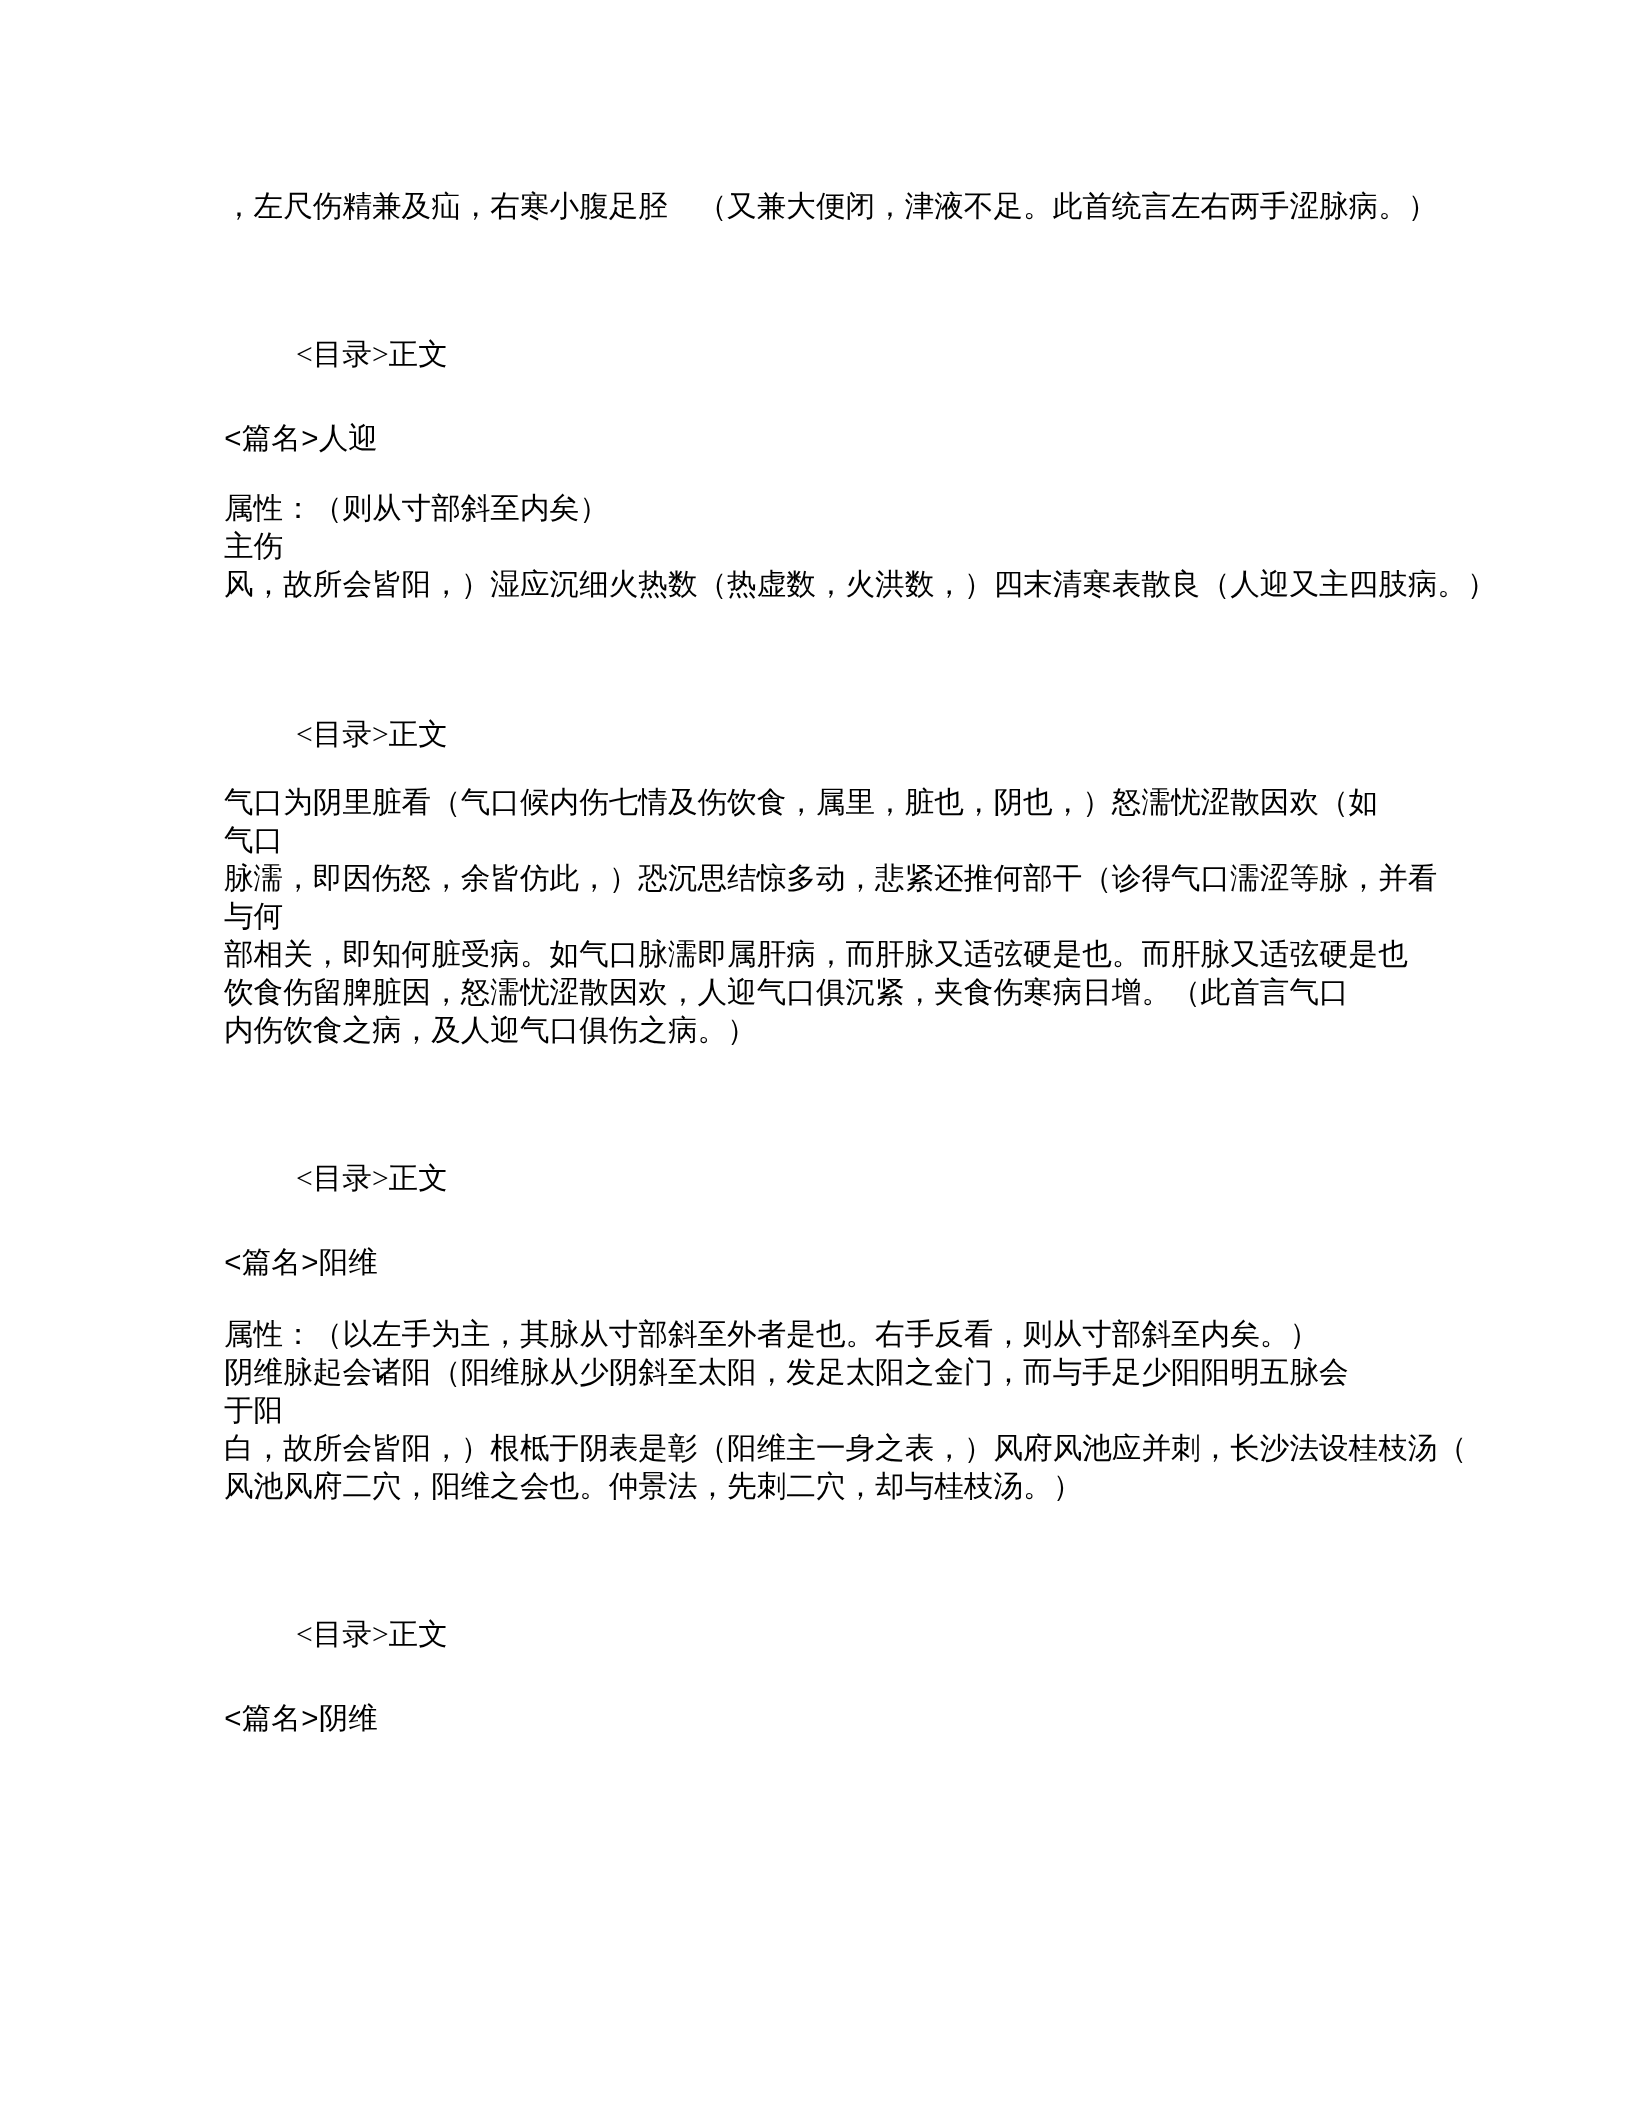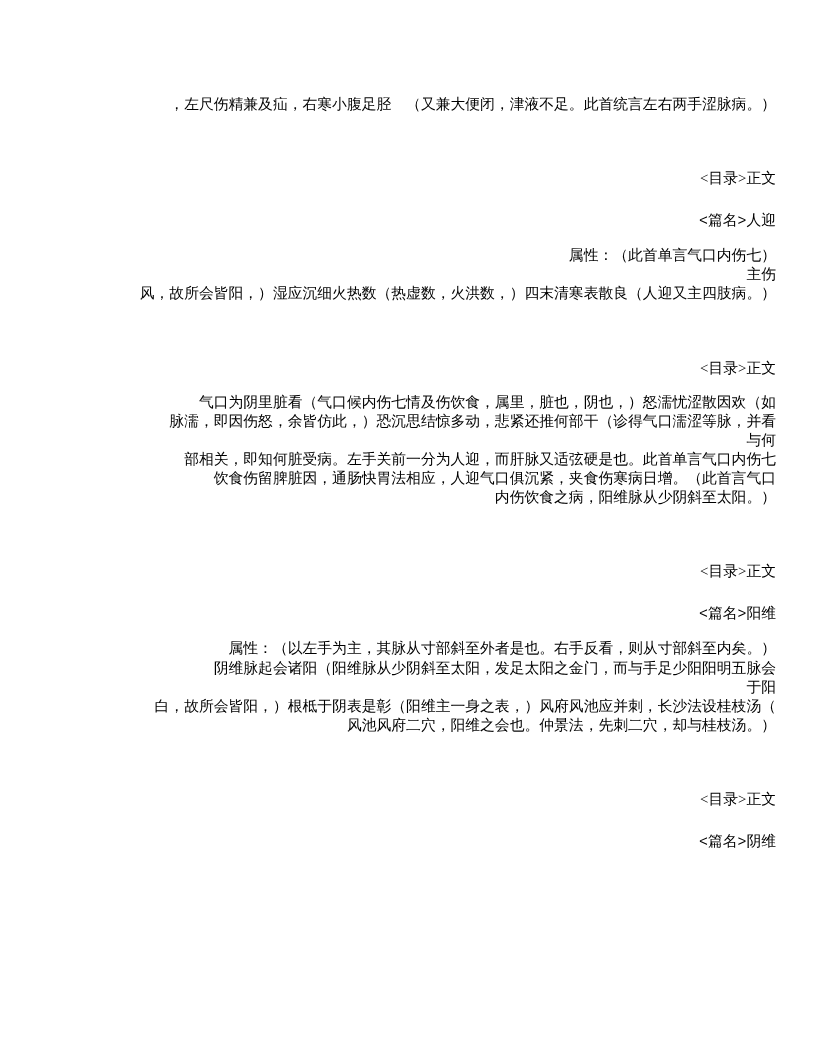--- a/index.html
+++ b/index.html
@@ -13,30 +13,29 @@
     overflow: hidden;
     color: #000000;
     font-family: "Liberation Serif", "DejaVu Serif", serif;
   }
   .page {
     box-sizing: border-box;
     width: 816px;
     height: 1056px;
     padding: 95px 40px 0 112px;
     background: #ffffff;
-    text-align: right;
   }
   .line {
     font-size: 14.8px;
     line-height: 19.1px;
     white-space: pre;
     letter-spacing: 0;
   }
   .block { margin: 0; }
-  .b-cat   { margin-top: 55px; }
+  .b-cat   { margin-top: 55px; margin-left: 36px; }
   .b-title { margin-top: 24px; font-family: Liberation Mono, monospace; }
   .b-body  { margin-top: 15px; }
   .first   { margin-top: 0; }
 </style>
 </head>
 <body>
 
 <main class="page">
 
   <div class="block b-body first">
@@ -45,37 +44,38 @@
 
   <div class="block b-cat">
     <div class="line">&lt;目录&gt;正文</div>
   </div>
 
   <div class="block b-title">
     <div class="line">&lt;篇名&gt;人迎</div>
   </div>
 
   <div class="block b-body">
-    <div class="line">属性：（此首单言气口内伤七）</div>
+    <div class="line">属性：（则从寸部斜至内矣）</div>
     <div class="line">主伤</div>
     <div class="line">风，故所会皆阳，）湿应沉细火热数（热虚数，火洪数，）四末清寒表散良（人迎又主四肢病。）</div>
   </div>
 
   <div class="block b-cat">
     <div class="line">&lt;目录&gt;正文</div>
   </div>
 
 
   <div class="block b-body">
     <div class="line">气口为阴里脏看（气口候内伤七情及伤饮食，属里，脏也，阴也，）怒濡忧涩散因欢（如</div>
+    <div class="line">气口</div>
     <div class="line">脉濡，即因伤怒，余皆仿此，）恐沉思结惊多动，悲紧还推何部干（诊得气口濡涩等脉，并看</div>
     <div class="line">与何</div>
-    <div class="line">部相关，即知何脏受病。左手关前一分为人迎，而肝脉又适弦硬是也。此首单言气口内伤七</div>
-    <div class="line">饮食伤留脾脏因，通肠快胃法相应，人迎气口俱沉紧，夹食伤寒病日增。（此首言气口</div>
-    <div class="line">内伤饮食之病，阳维脉从少阴斜至太阳。）</div>
+    <div class="line">部相关，即知何脏受病。如气口脉濡即属肝病，而肝脉又适弦硬是也。而肝脉又适弦硬是也</div>
+    <div class="line">饮食伤留脾脏因，怒濡忧涩散因欢，人迎气口俱沉紧，夹食伤寒病日增。（此首言气口</div>
+    <div class="line">内伤饮食之病，及人迎气口俱伤之病。）</div>
   </div>
 
   <div class="block b-cat">
     <div class="line">&lt;目录&gt;正文</div>
   </div>
 
   <div class="block b-title">
     <div class="line">&lt;篇名&gt;阳维</div>
   </div>
 

